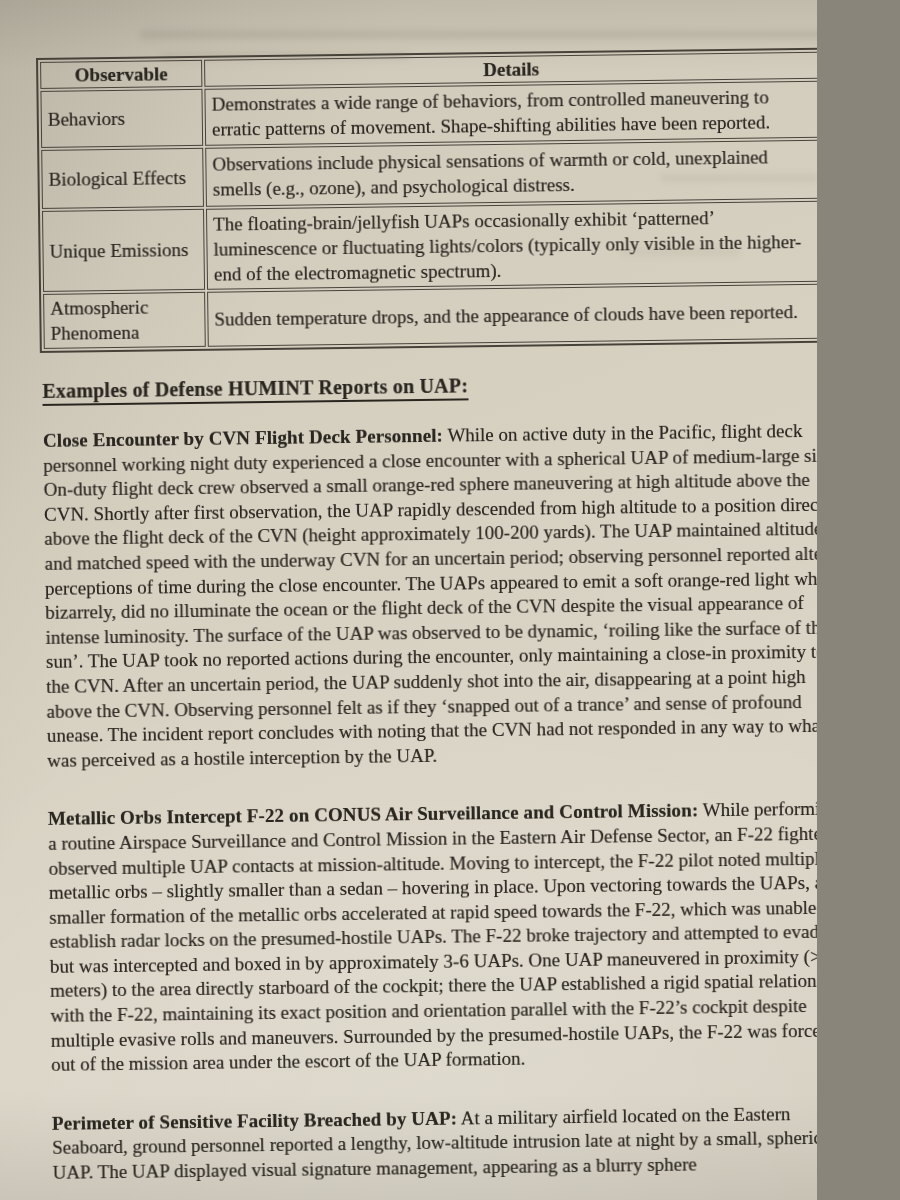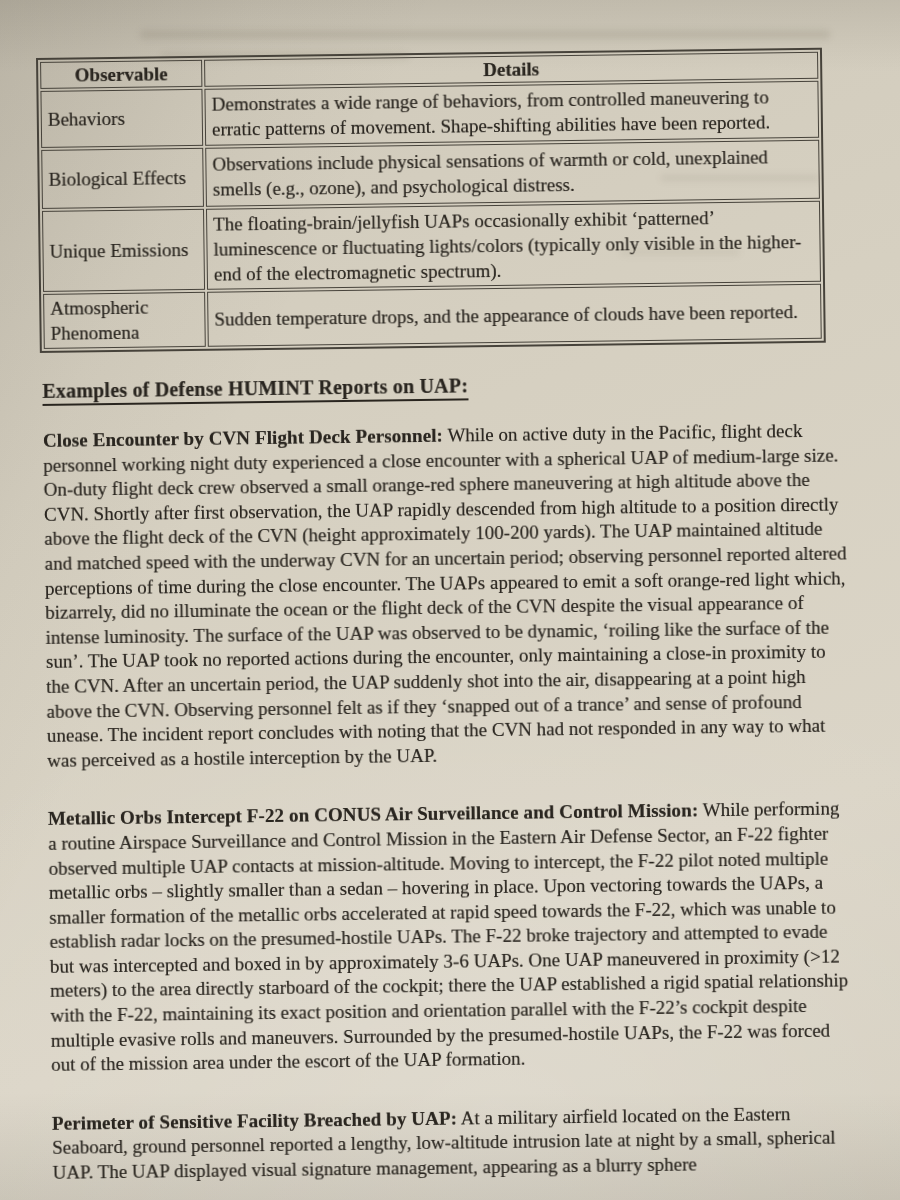--- a/index.html
+++ b/index.html
@@ -1,19 +1,19 @@
 <!DOCTYPE html>
 <html><head>
 <meta charset="utf-8">
 <style>
   html, body { margin: 0; padding: 0; background: #8a857a; }
 
   .photo {
     position: relative;
-    width: 900px;
+    width: 817px;
     height: 1200px;
     overflow: hidden;
     background:
       radial-gradient(ellipse 120% 60% at 55% 92%, rgba(255,255,255,0.16), rgba(255,255,255,0) 65%),
       linear-gradient(115deg, rgba(70,64,52,0.16) 0%, rgba(70,64,52,0.04) 18%, rgba(70,64,52,0) 30%),
       linear-gradient(to bottom, rgba(70,64,52,0.12) 0%, rgba(70,64,52,0) 6%),
       linear-gradient(to top, rgba(50,45,36,0.10) 0%, rgba(50,45,36,0) 9%),
       linear-gradient(160deg, #cfc9ba 0%, #d6d0c1 38%, #dbd5c7 72%, #d4cebf 100%);
     font-family: "Liberation Serif", "DejaVu Serif", serif;
     color: #29251f;

